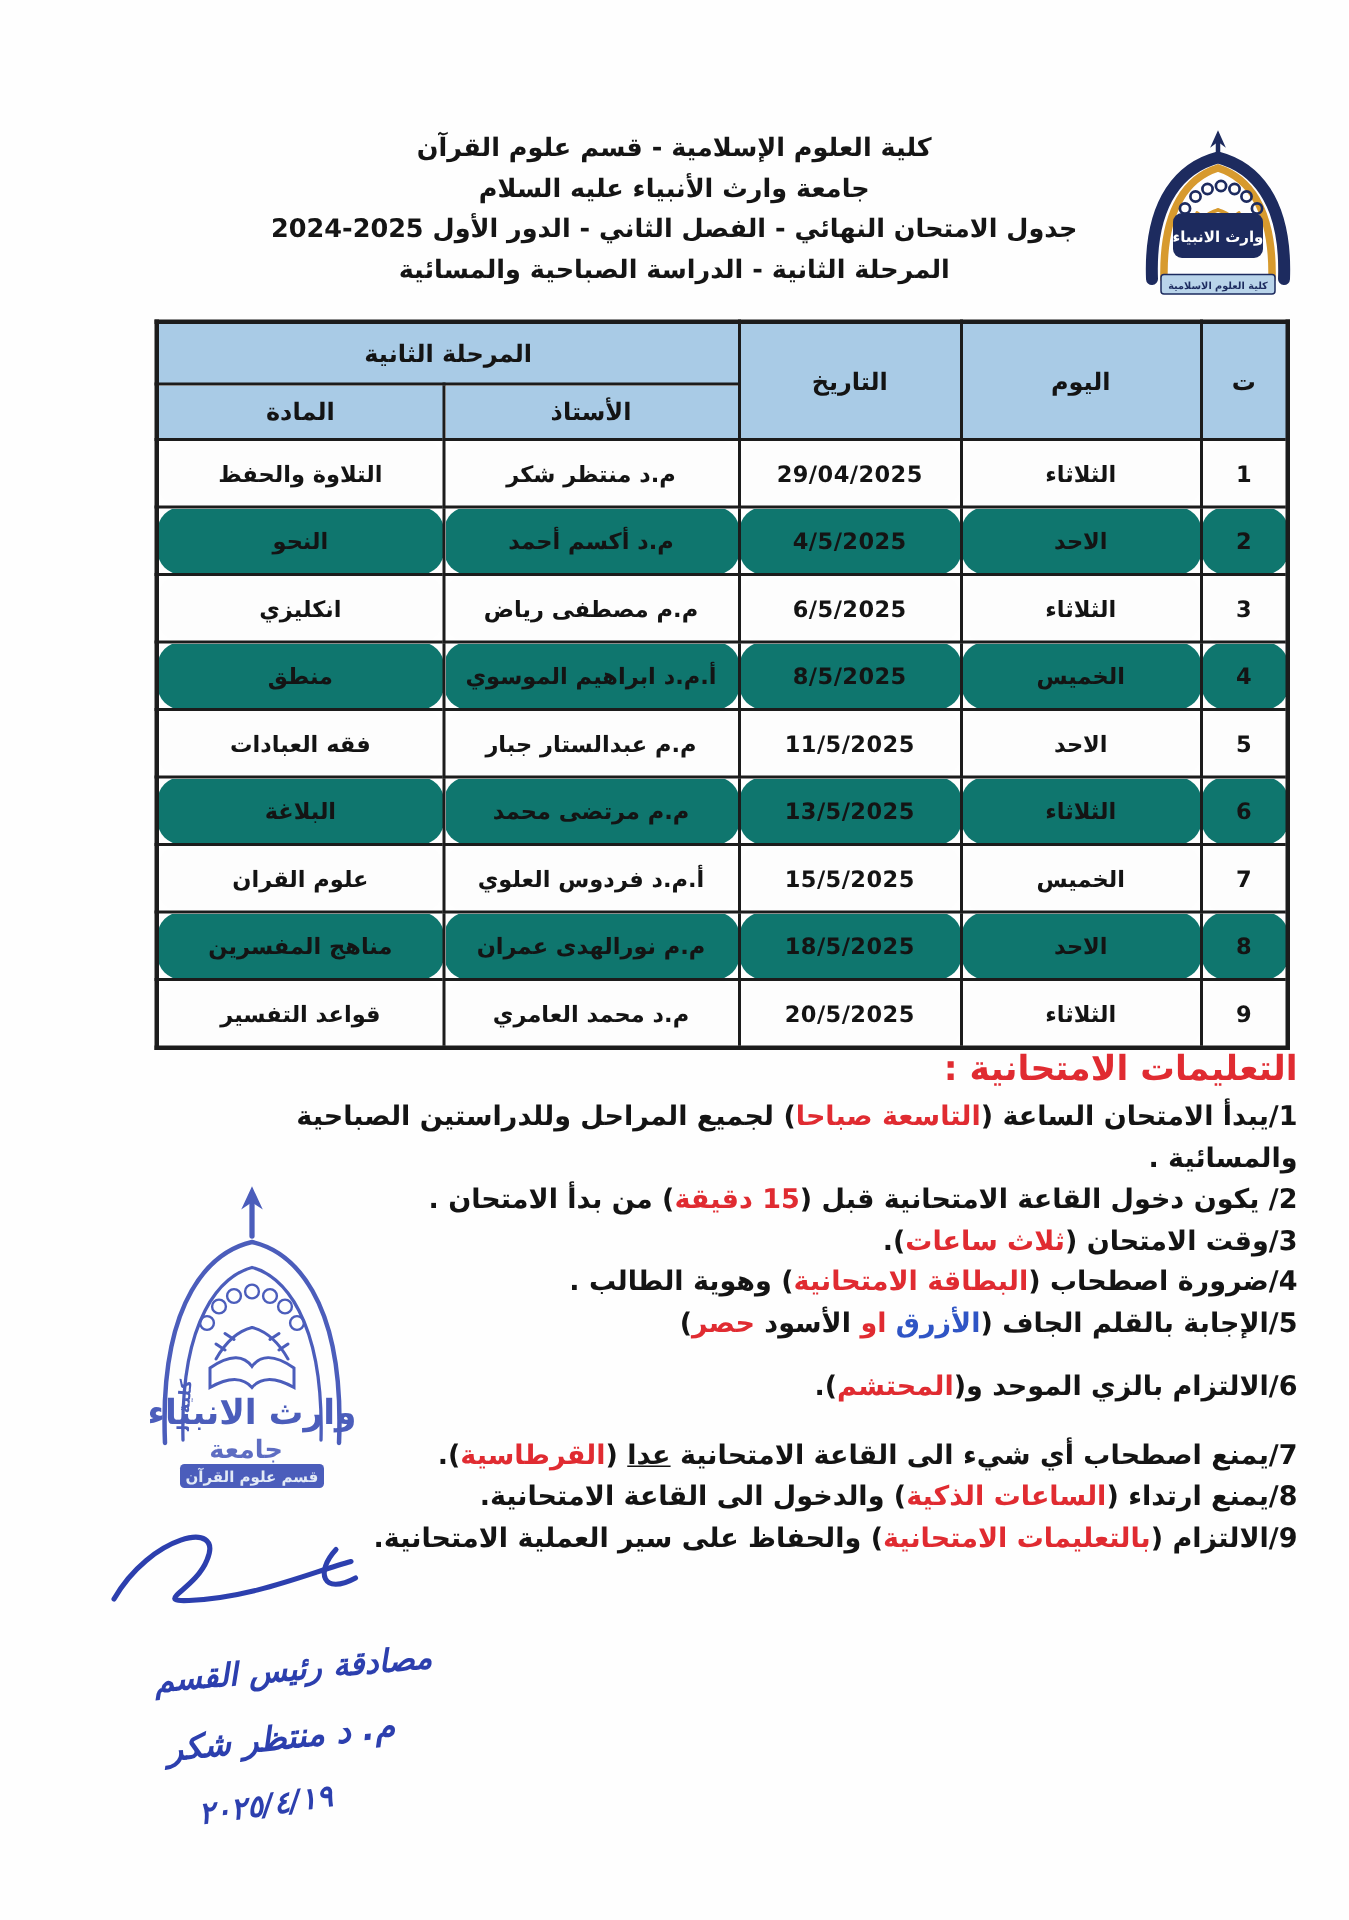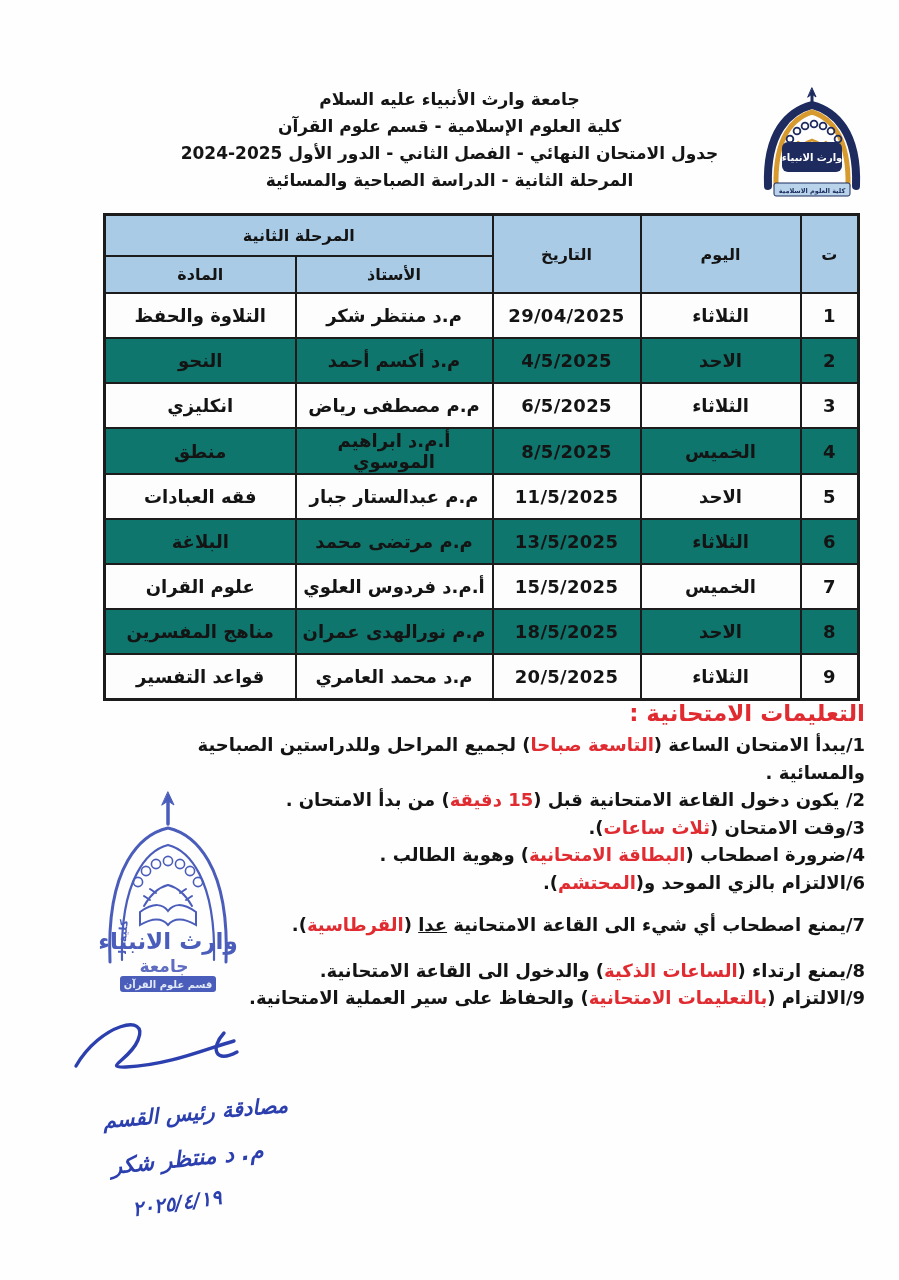--- a/index.html
+++ b/index.html
@@ -19,21 +19,21 @@
     border-collapse:collapse;table-layout:fixed;border:3px solid #1c1c1c;
   }
   table.exam th,table.exam td{
     border:2px solid #1c1c1c;text-align:center;vertical-align:middle;
     font-weight:700;color:#141414;overflow:hidden;
   }
   table.exam thead th{background:#a9cbe6;font-size:16px;}
   th.stage-cell{font-size:20px;}
   table.exam thead tr.h1 th{height:37px;}
   table.exam thead tr.h2 th{height:33px;}
-  table.exam tbody td{height:41px;font-size:18px;background:#fdfdfd;}
+  table.exam tbody td{height:41px;font-size:15px;background:#fdfdfd;border-radius:16px;}
   table.exam tbody tr.alt td{background:#0f766e;}
   td.c-date{font-size:15.5px;letter-spacing:.3px;}
   
   .instructions{
     position:absolute;top:700px;right:34px;width:740px;
     direction:rtl;text-align:right;
   }
   .inst-title{color:#e02b31;font-size:23px;font-weight:700;margin:0 0 5px 0;}
   .inst-line{font-size:18px;font-weight:700;line-height:27.5px;color:#141414;}
   #inst-lines .inst-line:nth-child(6){margin-top:15px;}
@@ -73,22 +73,22 @@
         </g>
       </g>
       <rect x="40" y="58" width="60" height="30" rx="6" fill="#1d2b5f"></rect>
       <text x="70" y="77" font-size="10" font-weight="bold" fill="#ffffff" text-anchor="middle" direction="rtl">وارث الانبياء</text>
       <rect x="32" y="99" width="76" height="13" rx="2" fill="#b9d4ea" stroke="#1d2b5f" stroke-width="1"></rect>
       <text x="70" y="108.5" font-size="6.5" font-weight="bold" fill="#1d2b5f" text-anchor="middle" direction="rtl">كلية العلوم الاسلامية</text>
     </svg>
   </div>
 
   <div class="doc-header">
+    <div>كلية العلوم الإسلامية - قسم علوم القرآن</div>
     <div>جامعة وارث الأنبياء عليه السلام</div>
-    <div>كلية العلوم الإسلامية - قسم علوم القرآن</div>
     <div>جدول الامتحان النهائي - الفصل الثاني - الدور الأول 2025-2024</div>
     <div>المرحلة الثانية - الدراسة الصباحية والمسائية</div>
   </div>
 
   <table class="exam">
     <colgroup>
       <col style="width:58px">
         <col style="width:160px">
         <col style="width:148px">
       <col style="width:197px">
@@ -173,20 +173,21 @@
       </tbody>
   </table>
 
   <div class="instructions">
     <div class="inst-title">التعليمات الامتحانية :</div>
     <div id="inst-lines">
         <div class="inst-line"><span>1/يبدأ الامتحان الساعة (</span><span class="red">التاسعة صباحا</span><span>) لجميع المراحل وللدراستين الصباحية والمسائية .</span></div>
         <div class="inst-line"><span>2/ يكون دخول القاعة الامتحانية قبل (</span><span class="red">15 دقيقة</span><span>) من بدأ الامتحان .</span></div>
         <div class="inst-line"><span>3/وقت الامتحان (</span><span class="red">ثلاث ساعات</span><span>).</span></div>
         <div class="inst-line"><span>4/ضرورة اصطحاب (</span><span class="red">البطاقة الامتحانية</span><span>) وهوية الطالب .</span></div>
+        <div class="inst-line"><span>5/الإجابة بالقلم الجاف (</span><span class="blue">الأزرق</span><span> </span><span class="red">او</span><span> الأسود </span><span class="red">حصر</span><span>)</span></div>
         <div class="inst-line"><span>6/الالتزام بالزي الموحد و(</span><span class="red">المحتشم</span><span>).</span></div>
         <div class="inst-line"><span>7/يمنع اصطحاب أي شيء الى القاعة الامتحانية </span><span class="u">عدا</span><span> (</span><span class="red">القرطاسية</span><span>).</span></div>
         <div class="inst-line"><span>8/يمنع ارتداء (</span><span class="red">الساعات الذكية</span><span>) والدخول الى القاعة الامتحانية.</span></div>
         <div class="inst-line"><span>9/الالتزام (</span><span class="red">بالتعليمات الامتحانية</span><span>) والحفاظ على سير العملية الامتحانية.</span></div>
       </div>
   </div>
 
   <div class="stamp-wrap">
     <svg width="205" height="235" viewBox="0 0 205 235">
       <g fill="none" stroke="#3347b2" stroke-linecap="round">

